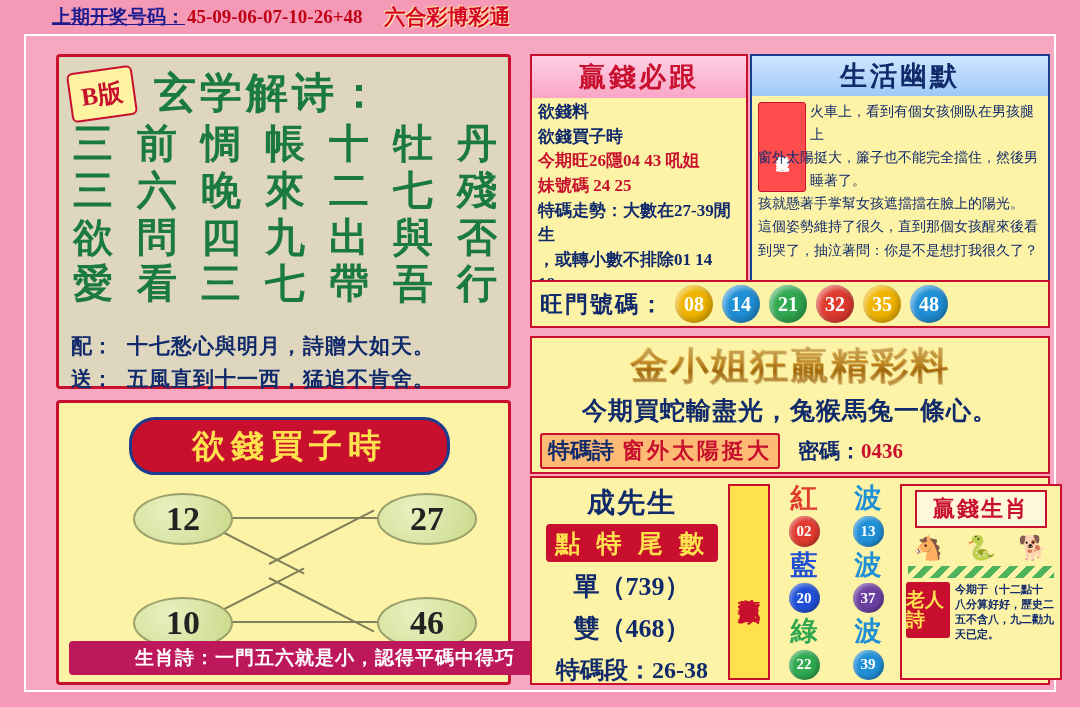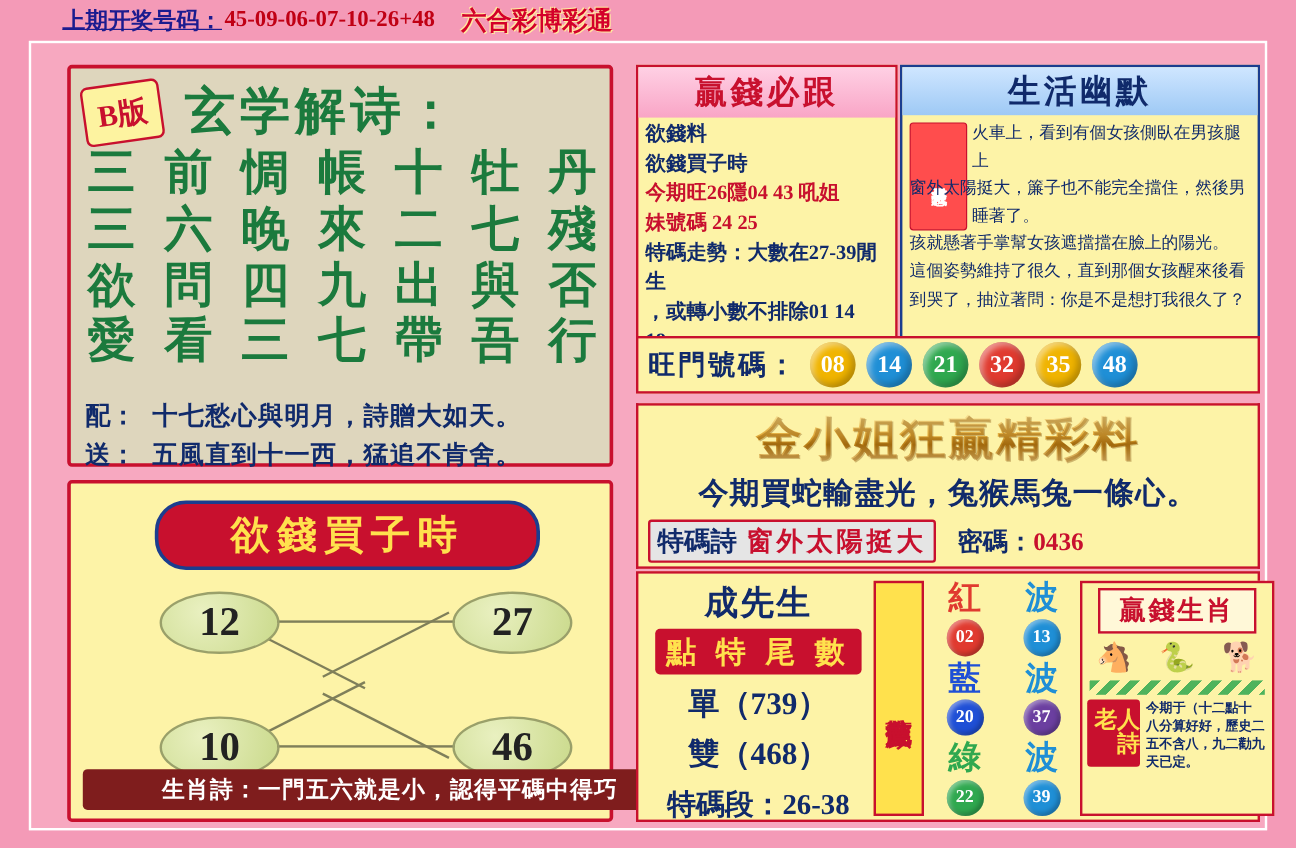--- a/index.html
+++ b/index.html
@@ -117,21 +117,21 @@
     color:#222;border:2px solid #9aa06a;
   }
   .n-green{background:radial-gradient(circle at 35% 30%,#e9f0c0,#c9d98a);}
   .n-center{
     width:96px;height:62px;background:radial-gradient(circle at 35% 30%,#ffd3a8,#f0a46a);
     border:2px solid #d08a4e;font-size:31px;
   }
   .line{position:absolute;background:#7f7f5a;height:2px;transform-origin:left center;}
   .shengxiao{
     position:absolute;left:10px;top:238px;width:512px;height:34px;
-    background:#7f1d1d;border-radius:4px;
+    background:#be185d;border-radius:4px;
     display:flex;align-items:center;justify-content:center;
     font-family:"Liberation Serif", serif;font-weight:bold;font-size:19px;color:#ffffff;
     letter-spacing:1px;
   }
 
   
   .r-top{
     position:absolute;left:500px;top:14px;width:580px;height:265px;
     display:flex;
   }
@@ -214,21 +214,21 @@
   }
   .r-mid .line1{
     text-align:center;margin-top:4px;
     font-family:"Liberation Serif", serif;font-weight:bold;font-size:25px;color:#102a6b;
     letter-spacing:1px;
   }
   .r-mid .line2{
     display:flex;align-items:center;margin-top:6px;padding:0 8px;
   }
   .tema-box{
-    border:2px solid #c8102e;border-radius:3px;background:#e5e5e5;
+    border:2px solid #c8102e;border-radius:3px;background:#fdba74;
     padding:1px 6px;display:flex;align-items:flex-end;
   }
   .tema-lab{font-family:"Liberation Serif", serif;font-weight:bold;font-size:22px;color:#102a6b;}
   .tema-val{font-family:"Liberation Serif", serif;font-weight:bold;font-size:22px;color:#c8102e;margin-left:8px;letter-spacing:3px;}
   .mima{margin-left:18px;font-family:"Liberation Serif", serif;font-weight:bold;font-size:21px;color:#102a6b;}
   .mima b{color:#c8102e;}
 
   .r-bottom{
     position:absolute;left:500px;top:436px;width:520px;height:209px;
     background:#fdf3a7;border:2px solid #c8102e;box-sizing:border-box;
@@ -290,21 +290,21 @@
   .zigzag{
     margin:4px 6px 0;height:12px;
     background:repeating-linear-gradient(135deg,#2fa84f 0 6px,#fdf3a7 6px 12px);
     opacity:.85;
   }
   .laoren-row{display:flex;margin-top:4px;padding:0 4px;}
   .laoren{
     width:44px;height:56px;background:#c8102e;border-radius:3px;color:#ffe14d;
     font-family:"Liberation Serif", serif;font-weight:bold;font-size:19px;
     display:flex;align-items:center;justify-content:center;line-height:1.05;
-    text-align:right;
+    text-align:left;
   }
   .laoren-txt{
     margin-left:5px;font-family:"Liberation Serif", serif;font-size:11px;color:#102a6b;
     line-height:1.35;font-weight:bold;
   }
 </style>
 </head>
 <body>
 
 <div class="page">

